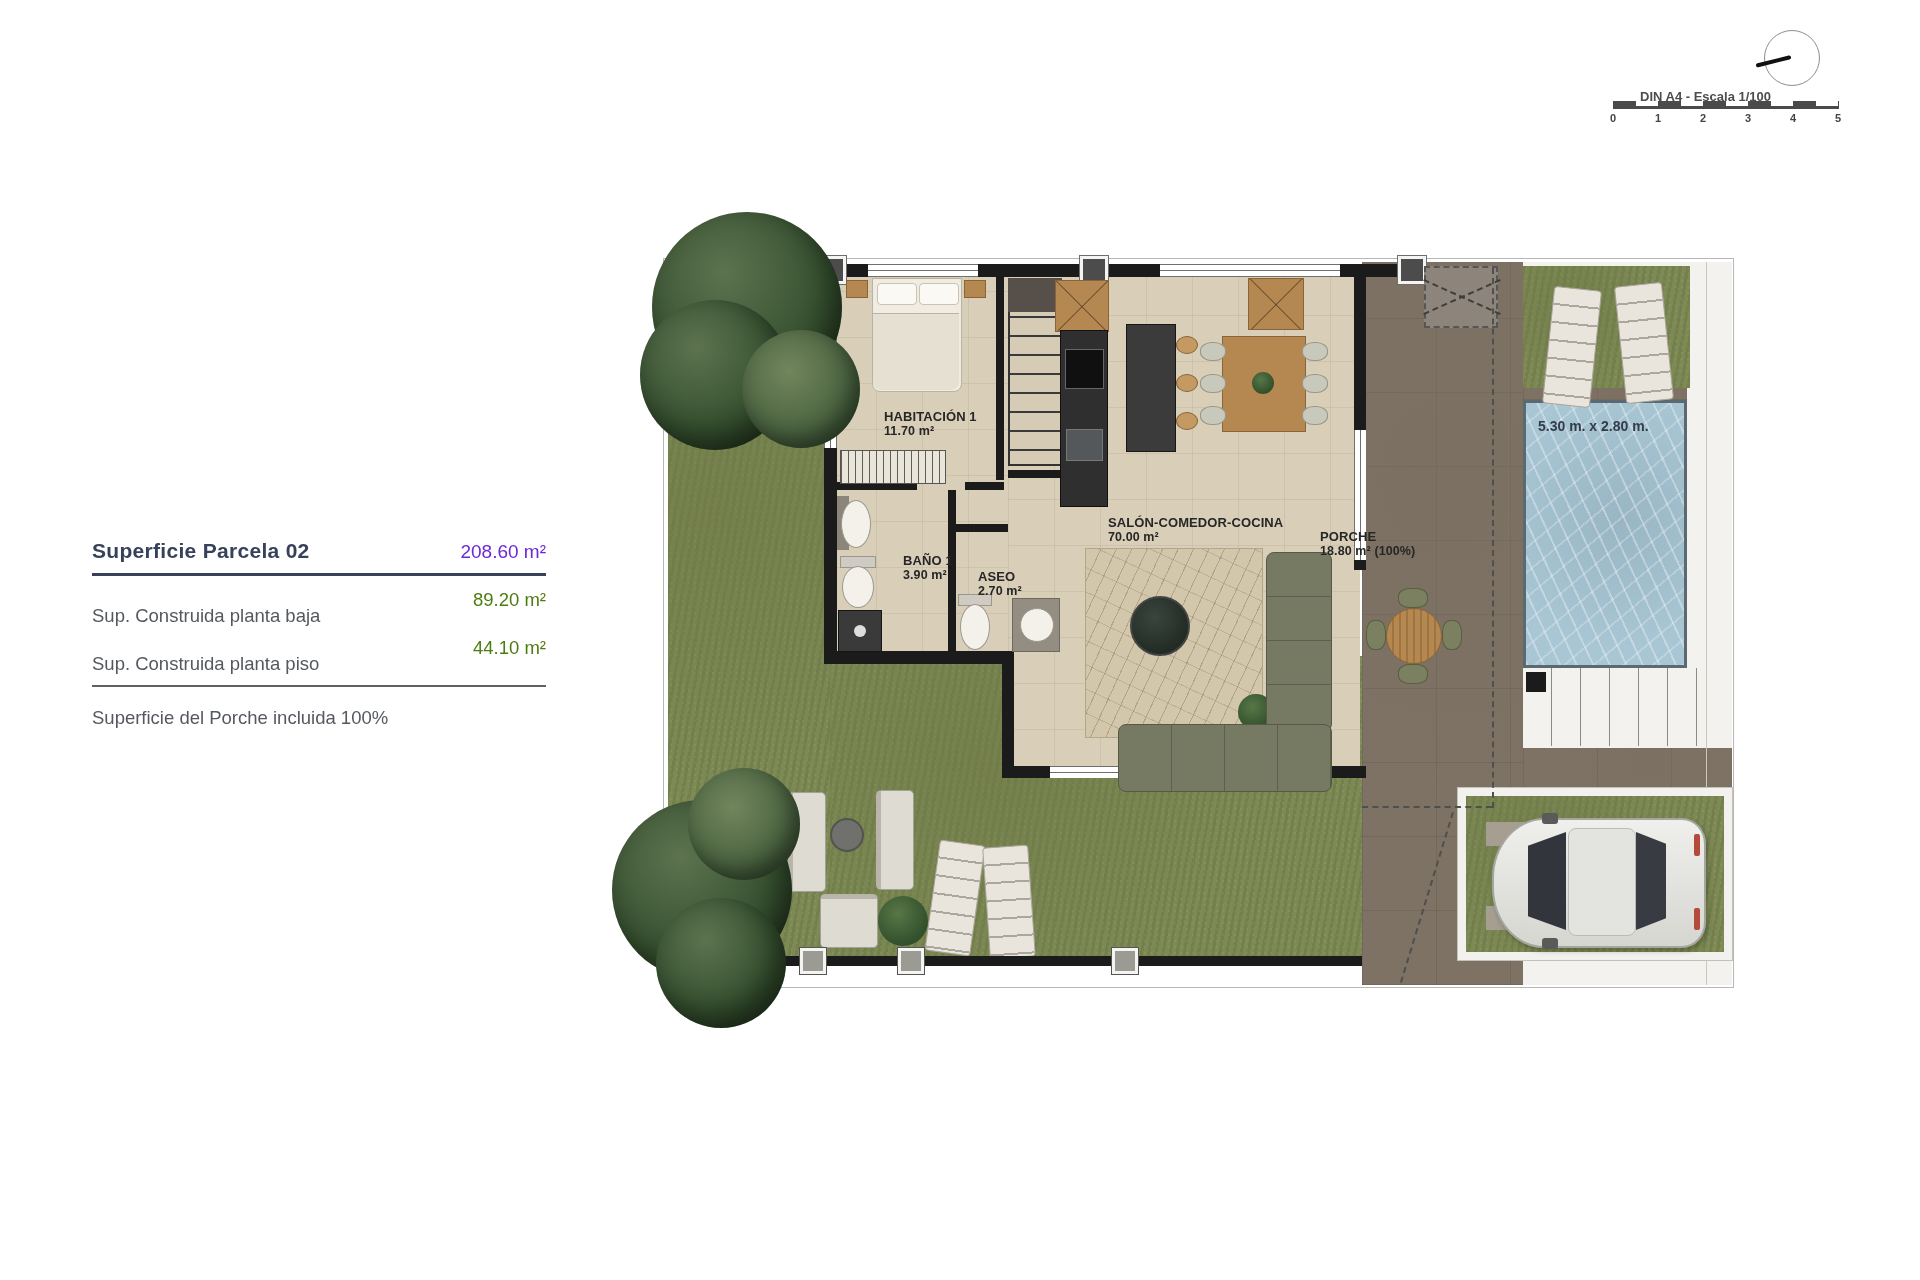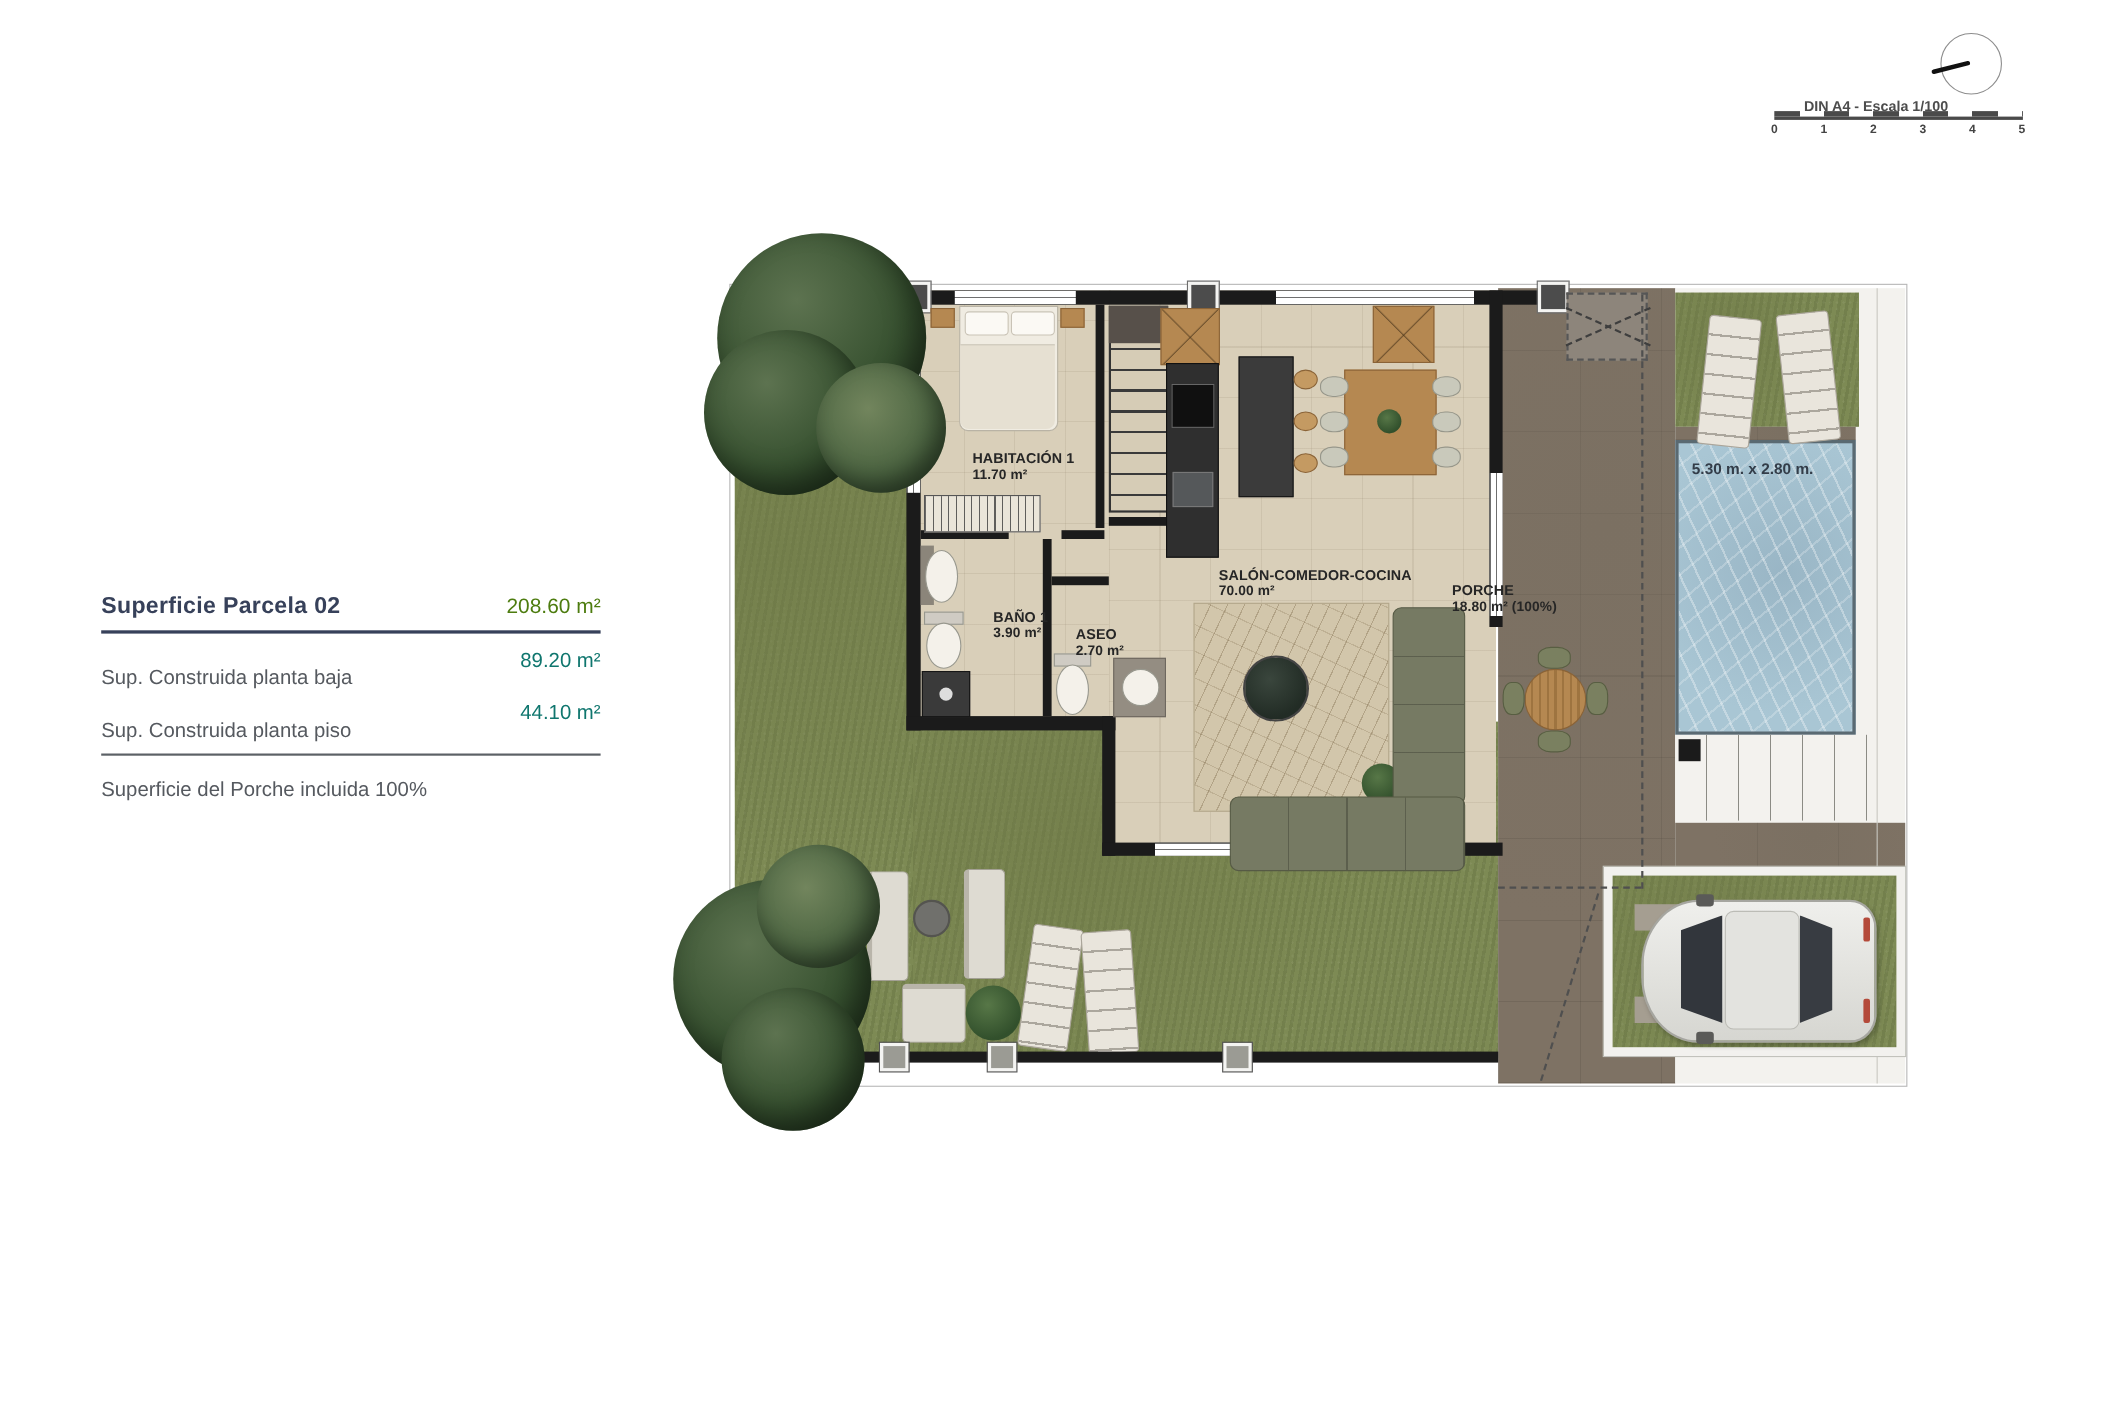--- a/index.html
+++ b/index.html
@@ -51,21 +51,21 @@
   .wood{background:#b58851;border:1px solid #8a6337;}
   .chair{background:#c9c9bb;border:1px solid #96968a;border-radius:45%;}
   .pchair{background:#7a8060;border:1px solid #585e42;border-radius:40%;}
   .hatch{background-color:#eae5d9;border:1px solid #555;
     background-image:repeating-linear-gradient(90deg, rgba(60,60,60,.8) 0 1px, rgba(0,0,0,0) 1px 7px);}
   .fixt{background:#f4f1ea;border:1px solid #98988e;}
   
   .rlabel{font:bold 13px/1.12 "Liberation Sans",sans-serif;color:#262626;white-space:nowrap;letter-spacing:.1px;}
   .rarea{font:bold 12.5px/1.1 "Liberation Sans",sans-serif;color:#262626;white-space:nowrap;}
   .sum-label{font:18.5px/1.2 "Liberation Sans",sans-serif;color:#55595f;margin-top:16px;}
-  .sum-value{font:18.5px/1.2 "Liberation Sans",sans-serif;color:#0f766e;text-align:left;}
+  .sum-value{font:18.5px/1.2 "Liberation Sans",sans-serif;color:#4d7c0f;text-align:left;}
   .flex-row{display:flex;justify-content:space-between;}
 </style>
 </head>
 <body>
 
 <div id="canvas">
 
   <div class="abs" style="left:663px;top:258px;width:1069px;height:728px;border:1px solid #b7b7b7;"></div>
 
   <div class="abs grass" style="left:668px;top:262px;width:162px;height:700px;"></div>
@@ -234,21 +234,21 @@
   </div>
   <div class="abs rlabel" style="left:1320px;top:530px;">
     <div>PORCHE</div>
     <div class="rarea">18.80 m² (100%)</div>
   </div>
   <div class="abs" style="left:1538px;top:418px;font:bold 14px/1.2 'Liberation Sans',sans-serif;color:#333d49;">5.30 m. x 2.80 m.</div>
 
   <div class="abs" style="left:92px;top:538px;width:454px;">
     <div class="flex-row" style="align-items:baseline;">
       <span style="font:bold 21px/1.2 'Liberation Sans',sans-serif;color:#37415a;letter-spacing:.3px;">Superficie Parcela 02</span>
-      <span style="font:19px/1.2 'Liberation Sans',sans-serif;color:#4d7c0f;">208.60 m²</span>
+      <span style="font:19px/1.2 'Liberation Sans',sans-serif;color:#6d28d9;">208.60 m²</span>
     </div>
     <div style="margin-top:9px;height:3px;background:#37415a;"></div>
     <div class="flex-row" style="margin-top:13px;">
       <span class="sum-label">Sup. Construida planta baja</span>
       <span class="sum-value">89.20 m²</span>
     </div>
     <div class="flex-row" style="margin-top:10px;">
       <span class="sum-label">Sup. Construida planta piso</span>
       <span class="sum-value">44.10 m²</span>
     </div>

